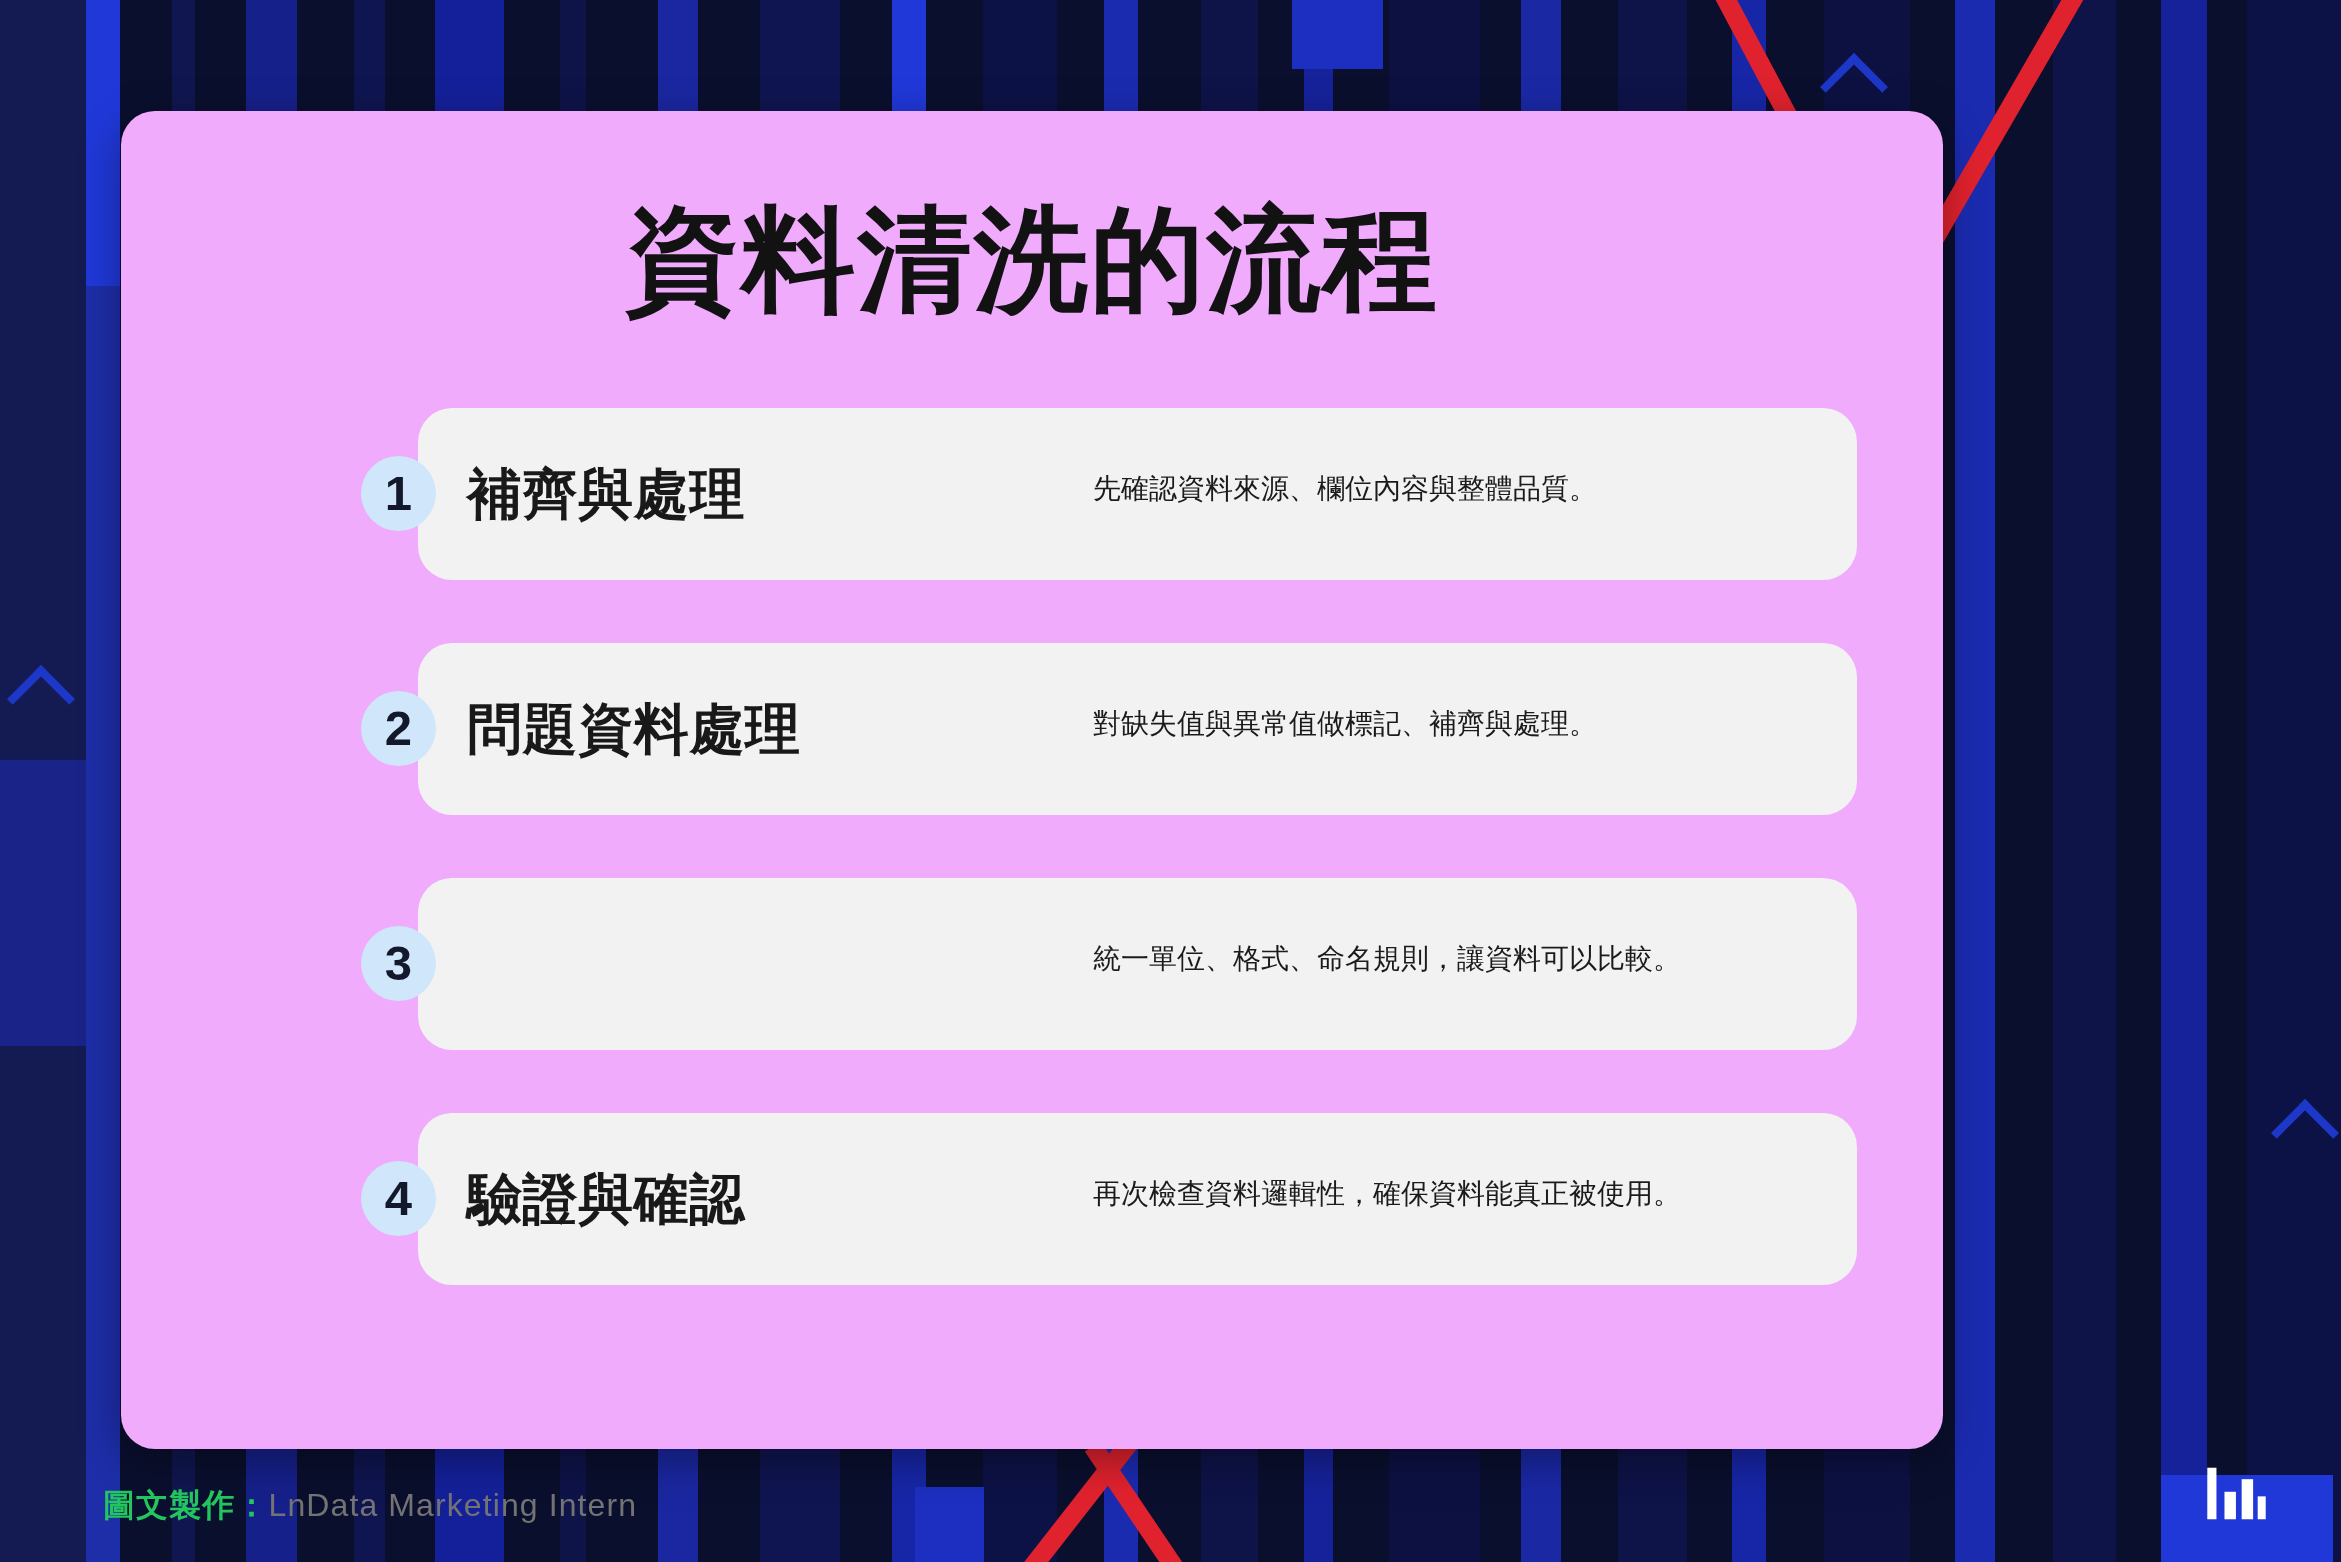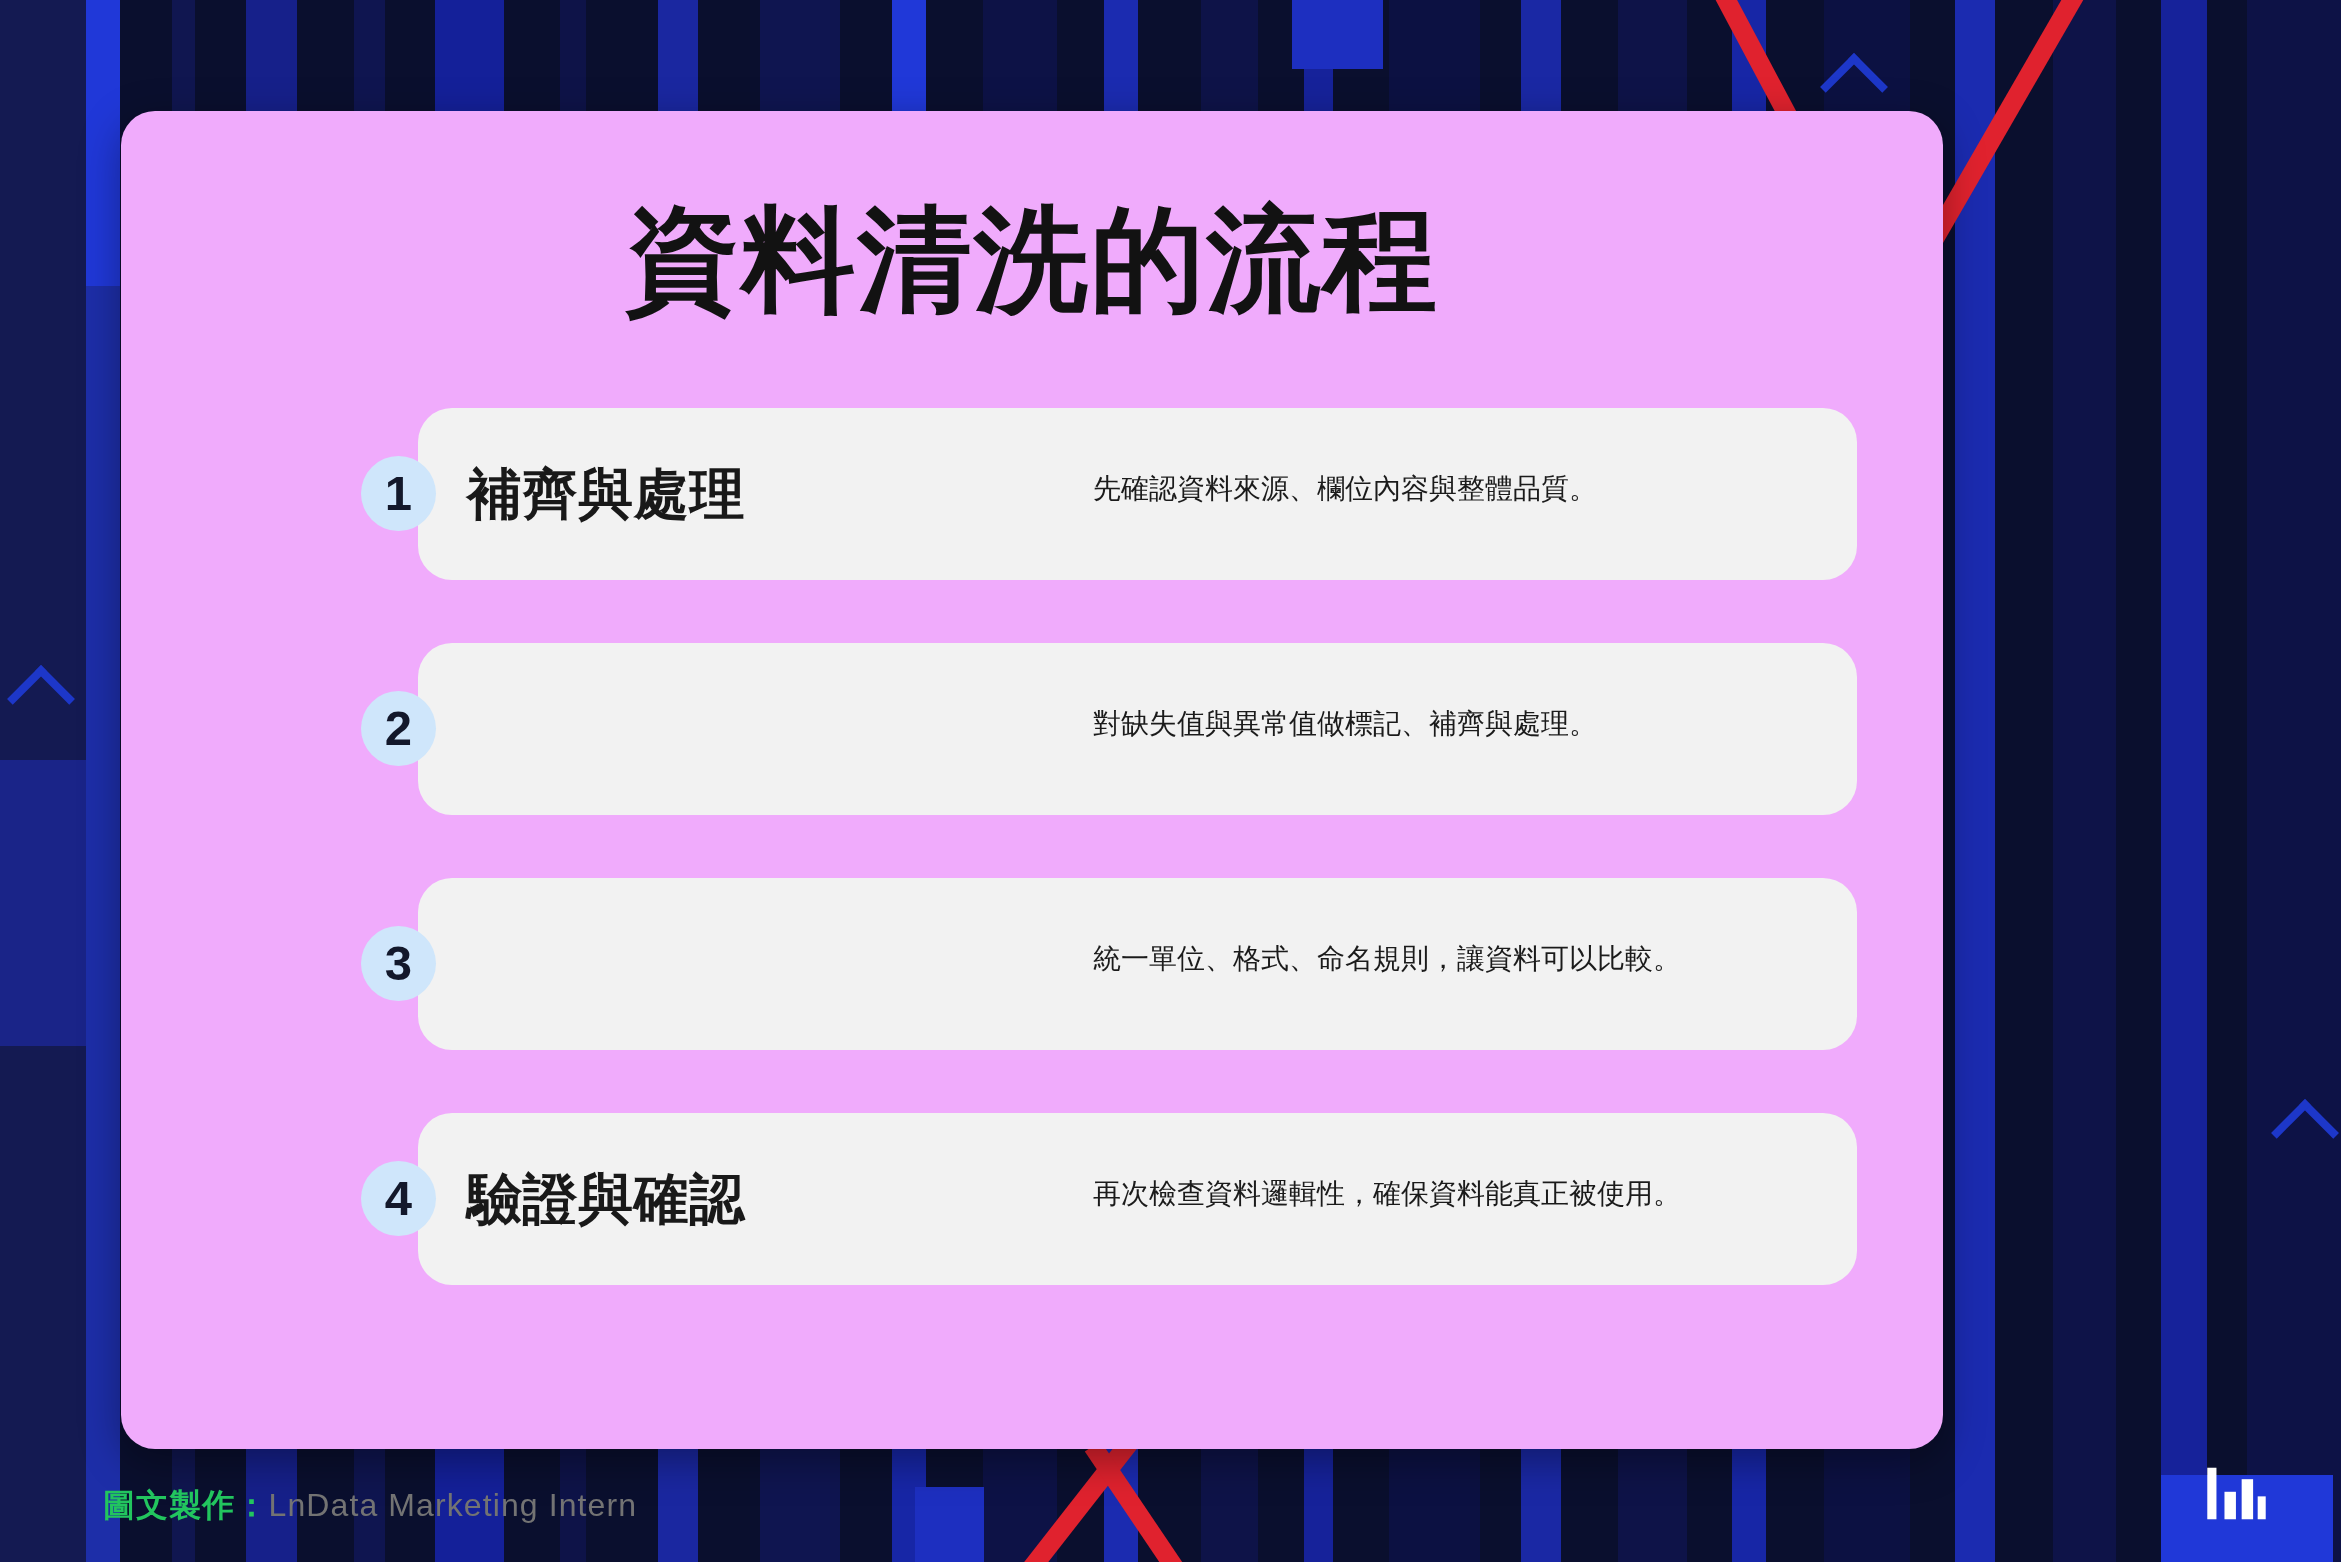--- a/index.html
+++ b/index.html
@@ -195,20 +195,21 @@
     <div class="step-row">
       <div class="step-bg"></div>
       <div class="step-num">1</div>
       <div class="step-name">補齊與處理</div>
       <div class="step-desc">先確認資料來源、欄位內容與整體品質。</div>
     </div>
 
     <div class="step-row">
       <div class="step-bg"></div>
       <div class="step-num">2</div>
+      <div class="step-name">問題資料處理</div>
       <div class="step-desc">對缺失值與異常值做標記、補齊與處理。</div>
     </div>
 
     <div class="step-row">
       <div class="step-bg"></div>
       <div class="step-num">3</div>
       <div class="step-desc">統一單位、格式、命名規則，讓資料可以比較。</div>
     </div>
 
     <div class="step-row">

